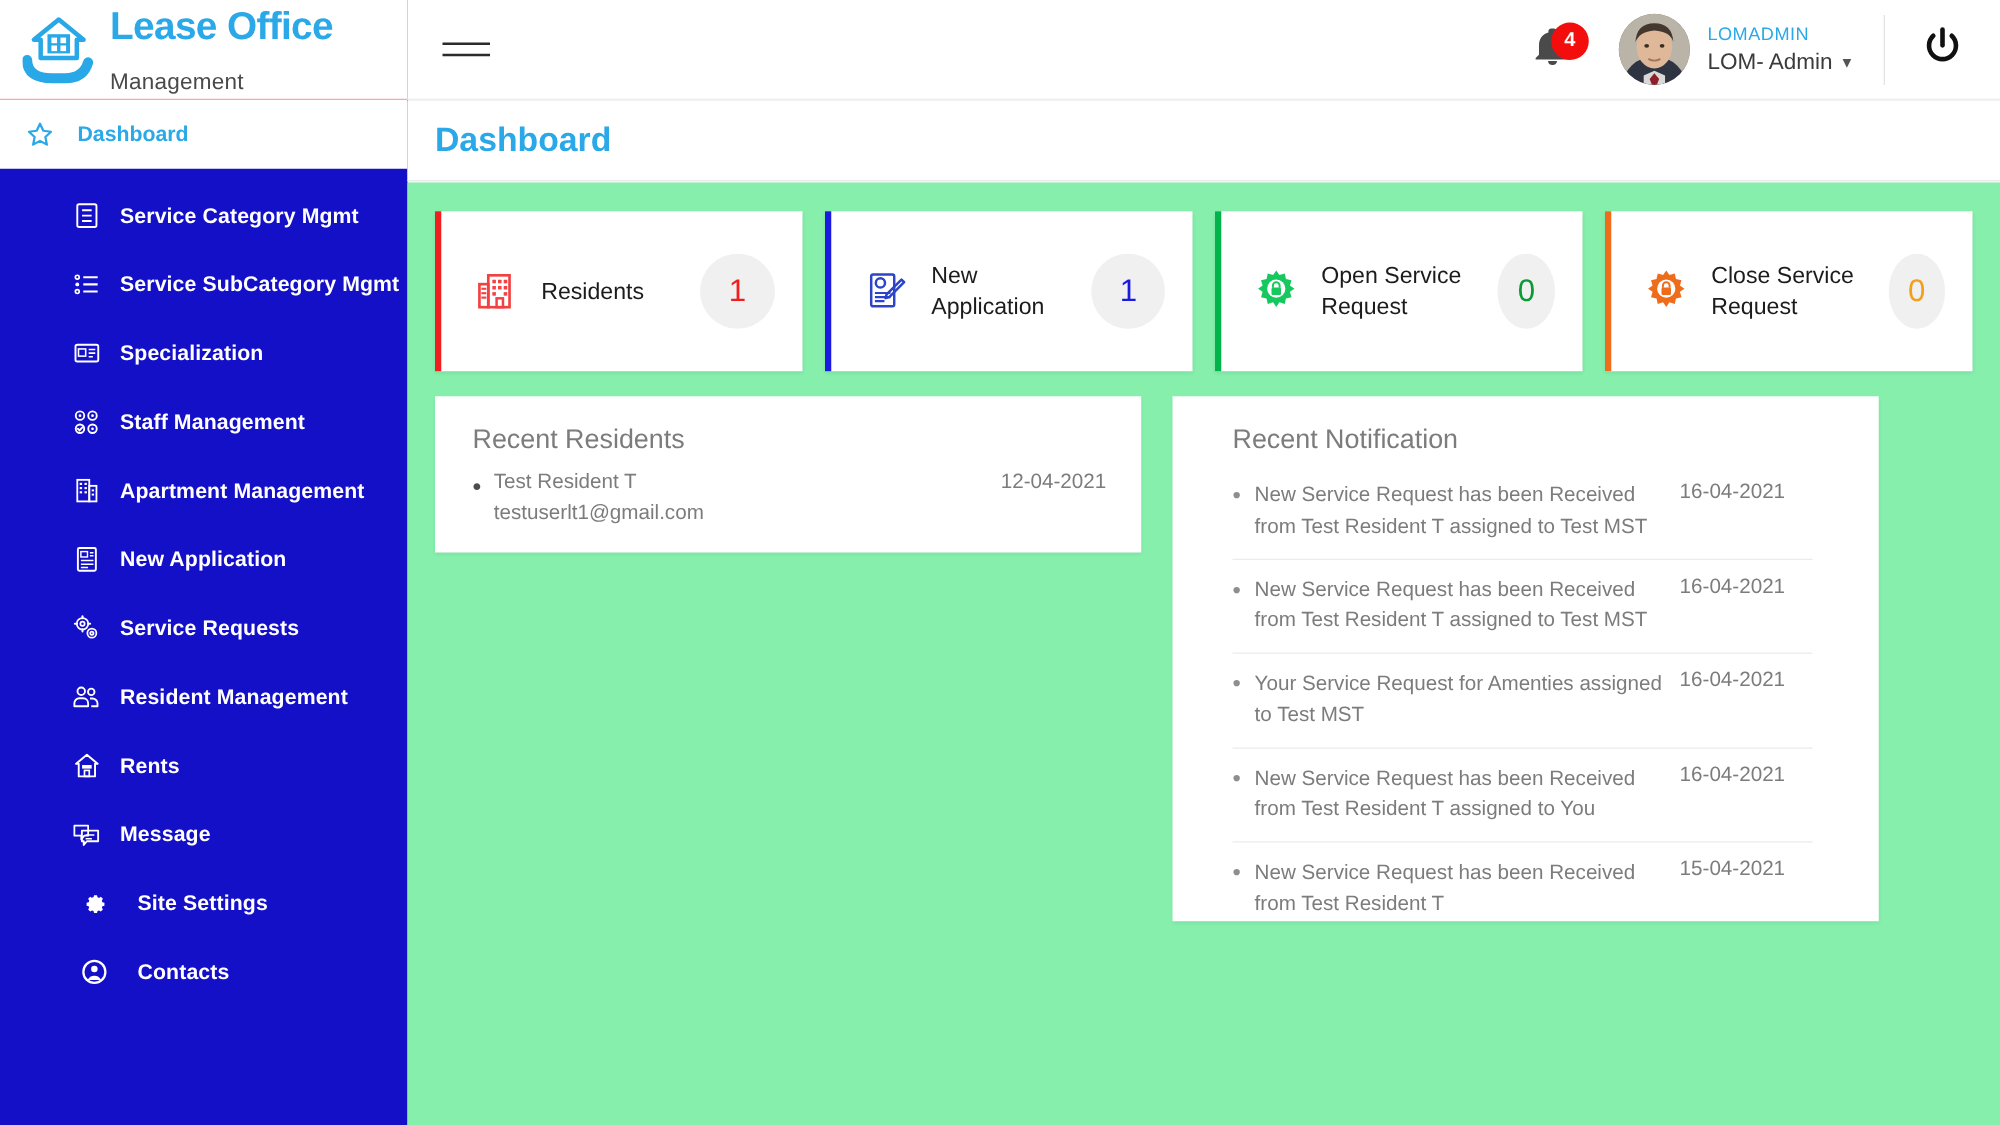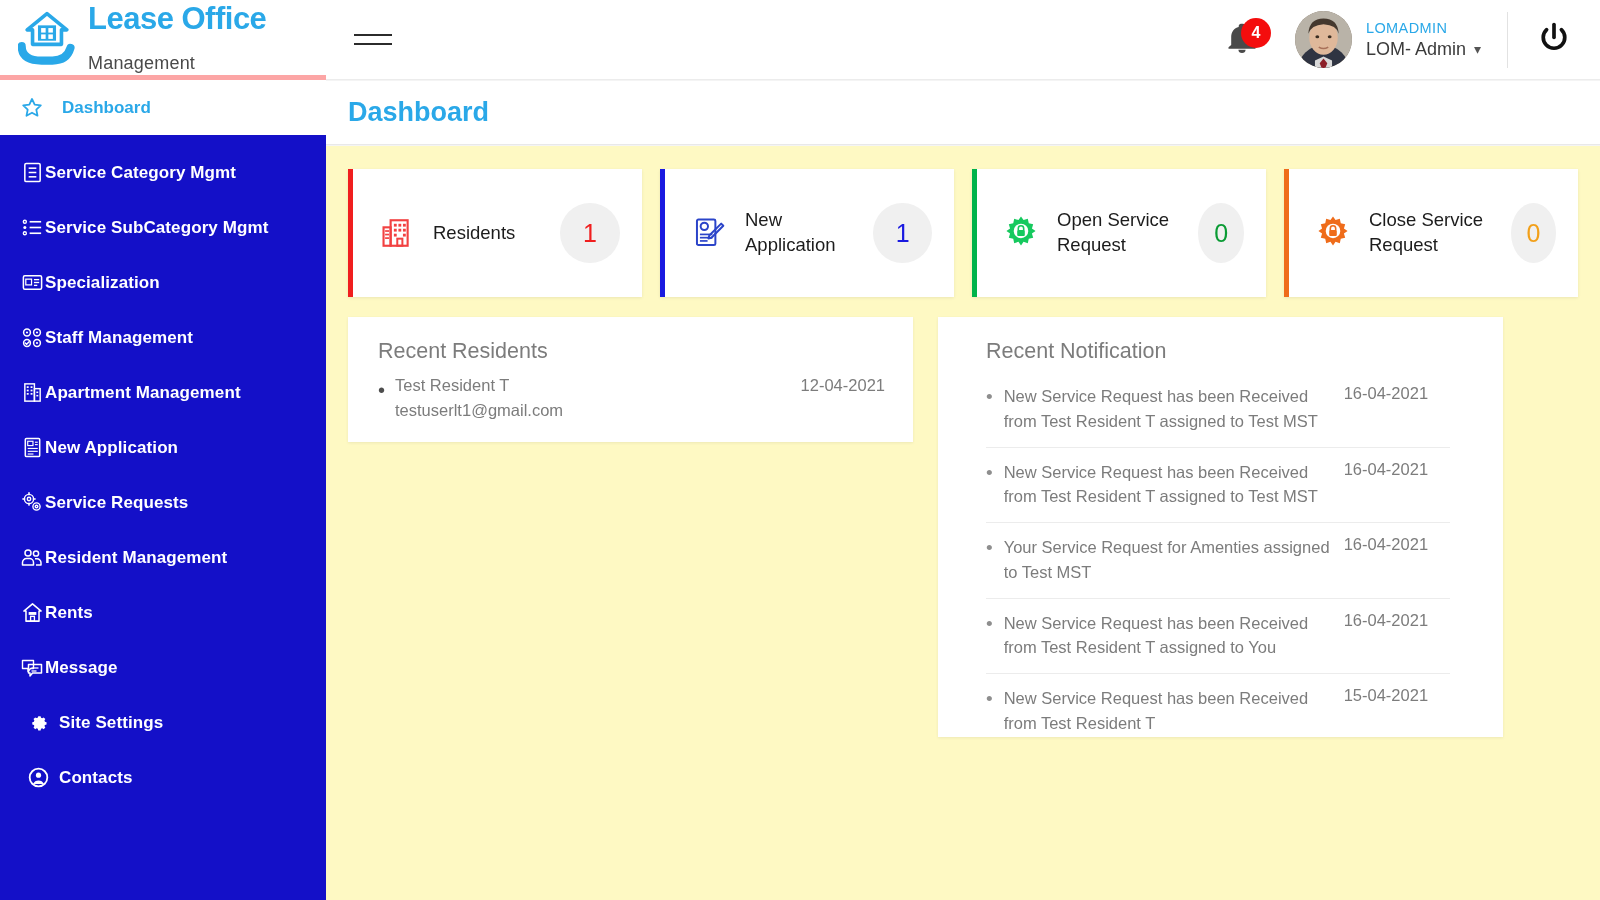--- a/index.html
+++ b/index.html
@@ -16,21 +16,21 @@
   .sidebar {
     position: absolute; left: 0; top: 0;
     width: 326px; height: 900px;
     background: #1410c8;
     overflow: hidden;
   }
   .brand {
     height: 80px; background: #ffffff;
     display: flex; align-items: center; gap: 12px;
     padding-left: 18px;
-    border-bottom: 5px solid #fca5a5;
+    border-bottom: 1px solid #fca5a5;
   }
   .brand-logo { width: 58px; height: 56px; flex: 0 0 58px; }
   .brand-text { line-height: 1; }
   .brand-title {
     font-size: 31px; font-weight: 700; color: #2aa8e8;
     letter-spacing: -0.5px; display: block;
   }
   .brand-sub {
     font-size: 18px; color: #4a4a4a; display: block;
     margin-top: 20px; letter-spacing: .2px;
@@ -38,23 +38,23 @@
 
   .nav-active {
     height: 55px; background: #ffffff;
     display: flex; align-items: center; gap: 16px;
     padding-left: 20px;
   }
   .nav-active .label { color: #2aa8e8; font-size: 17px; font-weight: 600; }
 
   .nav-list { padding-top: 10px; }
   .nav-item {
-    display: flex; align-items: center; gap: 0;
+    display: flex; align-items: center; gap: 14px;
     height: 55px; padding-left: 19px;
-    color: #fff; cursor: pointer;
+    color: #fff; cursor: pointer; margin-left: 37px;
   }
   .nav-item .label {
     font-size: 17px; font-weight: 700; color: #ffffff;
     letter-spacing: .1px; white-space: nowrap;
   }
   .nav-item .ic { width: 26px; height: 26px; flex: 0 0 26px;
                   display: flex; align-items: center; justify-content: center; }
   .nav-item.pad .ic { margin-left: 6px; }
   .nav-item.pad .label { margin-left: 8px; }
 
@@ -100,21 +100,21 @@
     position: absolute; left: 326px; top: 81px;
     width: 1274px; height: 64px; background: #fff;
     display: flex; align-items: center;
     border-bottom: 1px solid #e9e9e9;
   }
   .page-title { margin-left: 22px; font-size: 27px; font-weight: 700; color: #2aa8e8; }
 
   
   .main {
     position: absolute; left: 326px; top: 146px;
-    width: 1274px; height: 754px; background: #fef9c3;
+    width: 1274px; height: 754px; background: #86efac;
     padding: 23px 22px 0 22px;
   }
 
   .stats { display: flex; gap: 18px; }
   .stat {
     flex: 1 1 0; background: #fff; height: 128px;
     border-left: 5px solid #ccc;
     box-shadow: 0 1px 3px rgba(0,0,0,.08);
     display: flex; align-items: center; padding: 0 22px 0 24px;
   }

